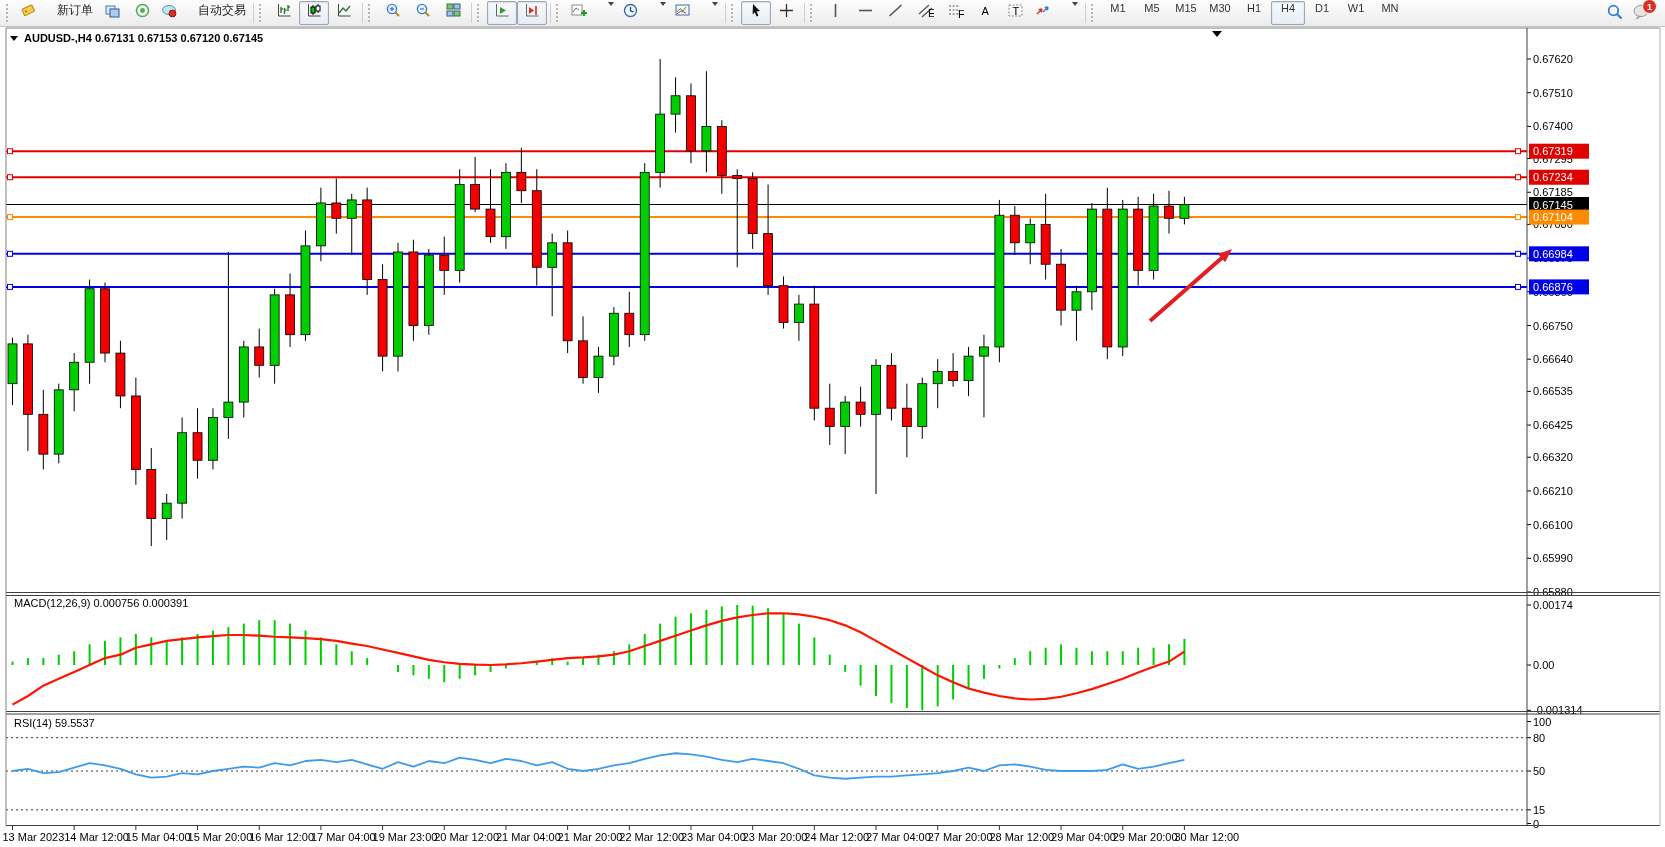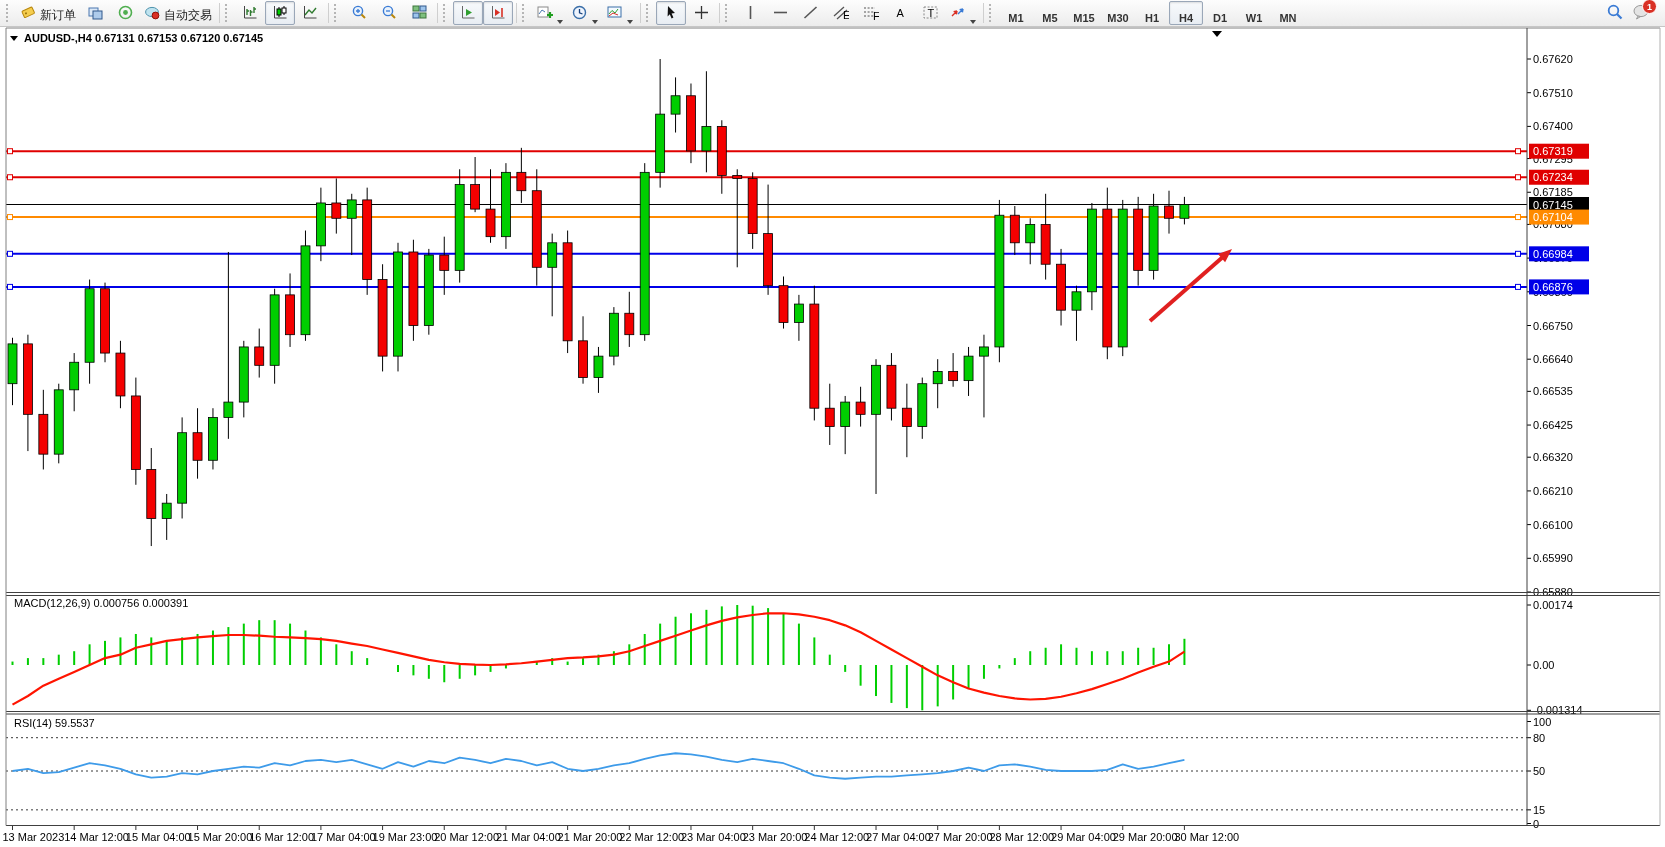--- a/index.html
+++ b/index.html
@@ -3,25 +3,25 @@
 <meta charset="utf-8">
 <style>
   html,body{margin:0;padding:0;width:1665px;height:847px;overflow:hidden;background:#fff;
     font-family:"Liberation Sans","DejaVu Sans",sans-serif;}
   
   #toolbar{position:absolute;left:0;top:0;width:1665px;height:27px;
     background:linear-gradient(#fdfdfd,#ececec);border-bottom:1px solid #c6c6c6;
     display:flex;align-items:center;padding:0 4px;box-sizing:border-box;font-size:12px;color:#222;}
   .grip{width:5px;height:18px;border-left:2px dotted #b5b5b5;margin:0 3px 0 2px;}
   .sep{width:1px;height:20px;background:#cfcfcf;margin:0 3px;}
-  .tbtn{height:22px;min-width:22px;display:flex;align-items:flex-end;justify-content:center;
-    gap:3px;padding:0 3px;border:1px solid transparent;border-radius:2px;white-space:nowrap;cursor:default;}
+  .tbtn{height:22px;min-width:22px;display:flex;align-items:flex-start;justify-content:center;
+    gap:20px;padding:0 3px;border:1px solid transparent;border-radius:2px;white-space:nowrap;cursor:default;}
   .tbtn.active{border:1px solid #9aa7b8;background:linear-gradient(#f8fafc,#e8edf3);box-shadow:inset 0 1px 2px rgba(0,0,0,.12);}
   .tbtn .dd{width:0;height:0;border-left:3px solid transparent;border-right:3px solid transparent;border-top:4px solid #444;margin-left:1px;}
-  .tf{font-size:11px;color:#333;padding:0 5px;font-weight:bold;}
+  .tf{font-size:11px;color:#333;padding:0 5px;}
   #tb-right{margin-left:auto;display:flex;align-items:center;gap:8px;padding-right:10px;}
   #notif{position:relative;}
   #notif-badge{position:absolute;top:-4px;right:-6px;background:#d93025;color:#fff;border-radius:50%;
     width:13px;height:13px;font-size:9px;font-weight:bold;display:flex;align-items:center;justify-content:center;border:1px solid #fff;}
   
   #chart-wrap{position:absolute;left:0;top:27px;}
   svg text{font-family:"Liberation Sans","DejaVu Sans",sans-serif;font-size:11px;fill:#000;}
   text.badge-t{fill:#fff;}
 </style>
 </head>

